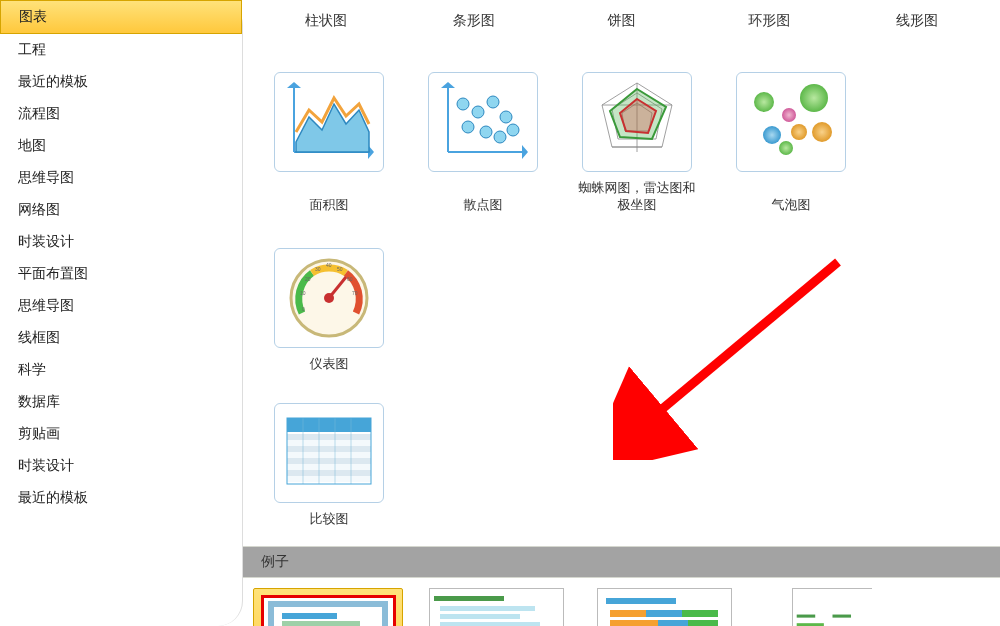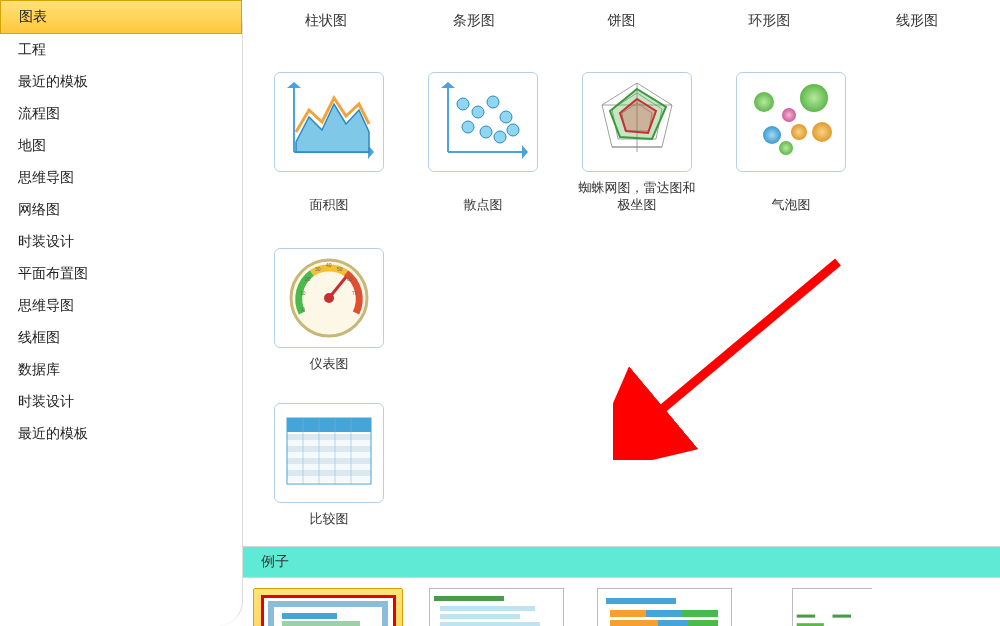--- a/index.html
+++ b/index.html
@@ -73,21 +73,21 @@
   display: flex;
   align-items: center;
   justify-content: center;
   position: relative;
 }
 .icon-label {
   font-size: 13px;
   line-height: 1.3;
 }
 .section-header {
-  background: #5eead4;
+  background: #a3a3a3;
   border-top: 1px solid #d5d7cf;
   border-bottom: 1px solid #d5d7cf;
   padding: 6px 18px;
   font-size: 14px;
   margin-top: 18px;
 }
 .example-row {
   display: flex;
   gap: 18px;
   padding: 10px 10px 0 10px;
@@ -132,21 +132,23 @@
   <div class="sidebar-item"><span>工程</span></div>
   <div class="sidebar-item"><span>最近的模板</span></div>
   <div class="sidebar-item"><span>流程图</span></div>
   <div class="sidebar-item"><span>地图</span></div>
   <div class="sidebar-item"><span>思维导图</span></div>
   <div class="sidebar-item"><span>网络图</span></div>
   <div class="sidebar-item"><span>时装设计</span></div>
   <div class="sidebar-item"><span>平面布置图</span></div>
   <div class="sidebar-item"><span>思维导图</span></div>
   <div class="sidebar-item"><span>线框图</span></div>
+  <div class="sidebar-item"><span>科学</span></div>
   <div class="sidebar-item"><span>数据库</span></div>
+  <div class="sidebar-item"><span>剪贴画</span></div>
   <div class="sidebar-item"><span>时装设计</span></div>
   <div class="sidebar-item"><span>最近的模板</span></div>
 </div>
 
 <div class="content">
 
   <div class="row1-headers">
     <div class="hcell"><span>柱状图</span></div>
     <div class="hcell"><span>条形图</span></div>
     <div class="hcell"><span>饼图</span></div>

